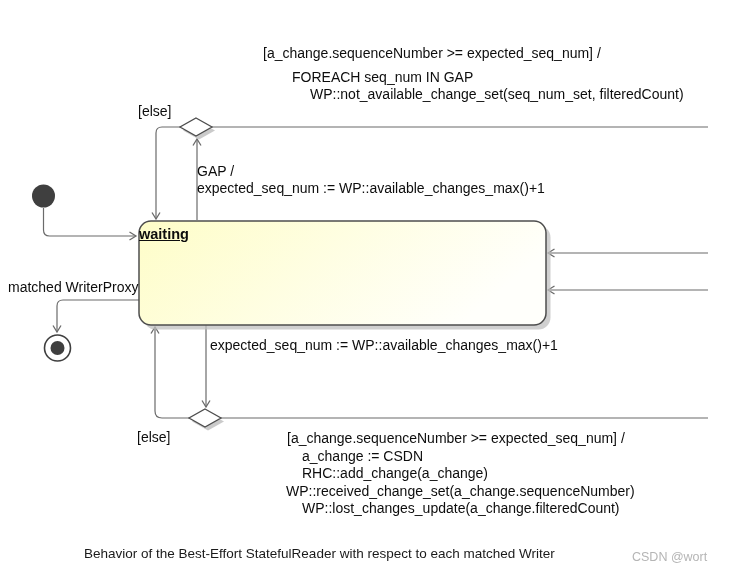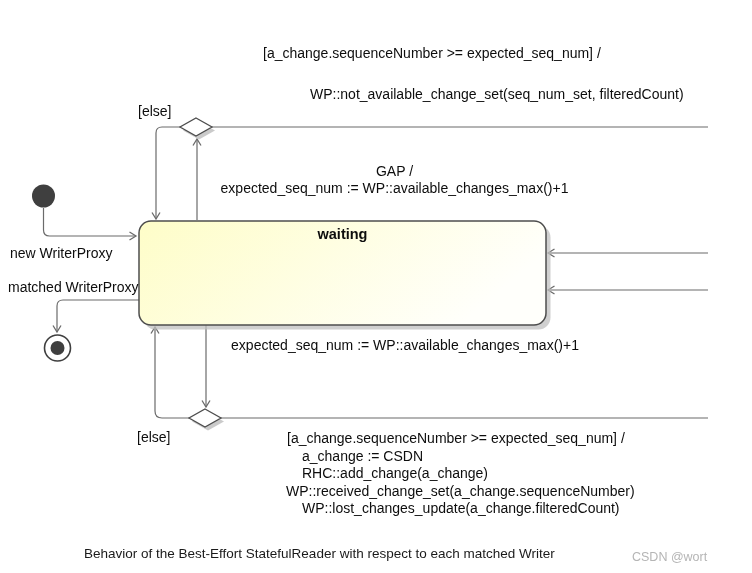--- a/index.html
+++ b/index.html
@@ -3,22 +3,22 @@
 <meta charset="utf-8">
 <style>
   html,body{margin:0;padding:0;background:#ffffff;}
   .canvas{
     position:relative;width:708px;height:573px;background:#ffffff;
     font-family:"Liberation Sans","DejaVu Sans",sans-serif;
     color:#111;overflow:hidden;
   }
   .layer{position:absolute;left:0;top:0;}
   .lbl{position:absolute;font-size:14px;line-height:17px;white-space:nowrap;color:#0d0d0d;}
-  .lbl-center{text-align:center;white-space:nowrap;}
-  .state-title{font-weight:bold;font-size:14.5px;}
+  .lbl-center{text-align:left;white-space:nowrap;}
+  .state-title{font-weight:bold;font-size:14.5px;text-decoration:underline;}
   .caption{font-size:13.5px;color:#1a1a1a;}
   .watermark{font-size:12.5px;color:#b5b5b5;}
 </style>
 </head>
 <body>
 
 <div class="canvas">
 
   <svg class="layer" width="752" height="573" viewBox="0 0 752 573">
     <defs>
@@ -62,30 +62,30 @@
       <polygon points="196,118 212,127 196,136 180,127" fill="#ffffff" stroke="#4d4d4d" stroke-width="1.3"></polygon>
     </g>
 
     <g>
       <polygon points="208,412.5 224,421.5 208,430.5 192,421.5" fill="#bdbdbd" opacity="0.8"></polygon>
       <polygon points="205,409 221,418 205,427 189,418" fill="#ffffff" stroke="#4d4d4d" stroke-width="1.3"></polygon>
     </g>
   </svg>
 
   <div class="lbl" style="left:263px;top:45px">[a_change.sequenceNumber &gt;= expected_seq_num] /</div>
+  <div class="lbl" style="left:292px;top:69px">FOREACH seq_num IN GAP</div>
   <div class="lbl" style="left:310px;top:86px">WP::not_available_change_set(seq_num_set, filteredCount)</div>
 
   <div class="lbl" style="left:138px;top:103px">[else]</div>
 
   <div class="lbl lbl-center" style="left:197px;top:163px;width:395px">
     <div>GAP /</div>
     <div>expected_seq_num := WP::available_changes_max()+1</div>
   </div>
 
-  <div class="lbl" style="left:10px;top:245px">new WriterProxy</div>
   <div class="lbl" style="left:8px;top:279px">matched WriterProxy</div>
 
   <div class="lbl lbl-center state-title" style="left:139px;top:226px;width:407px">waiting</div>
 
   <div class="lbl lbl-center" style="left:210px;top:337px;width:390px">
     <div>expected_seq_num := WP::available_changes_max()+1</div>
   </div>
 
   <div class="lbl" style="left:137px;top:429px">[else]</div>
 

